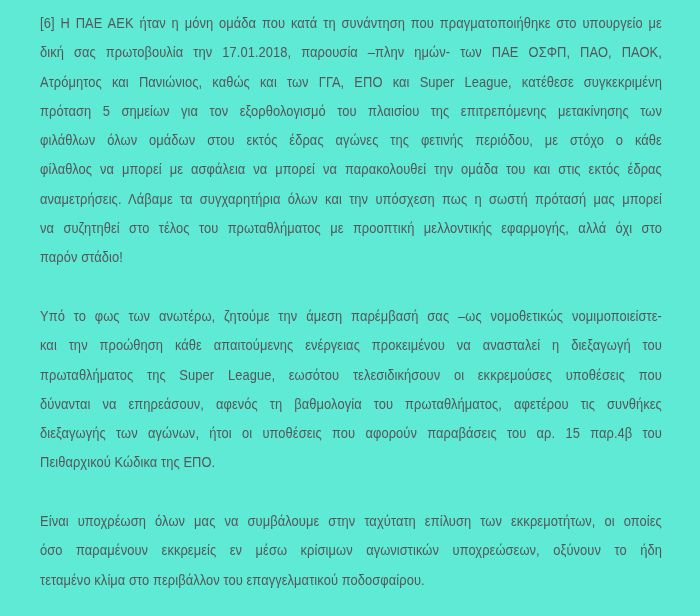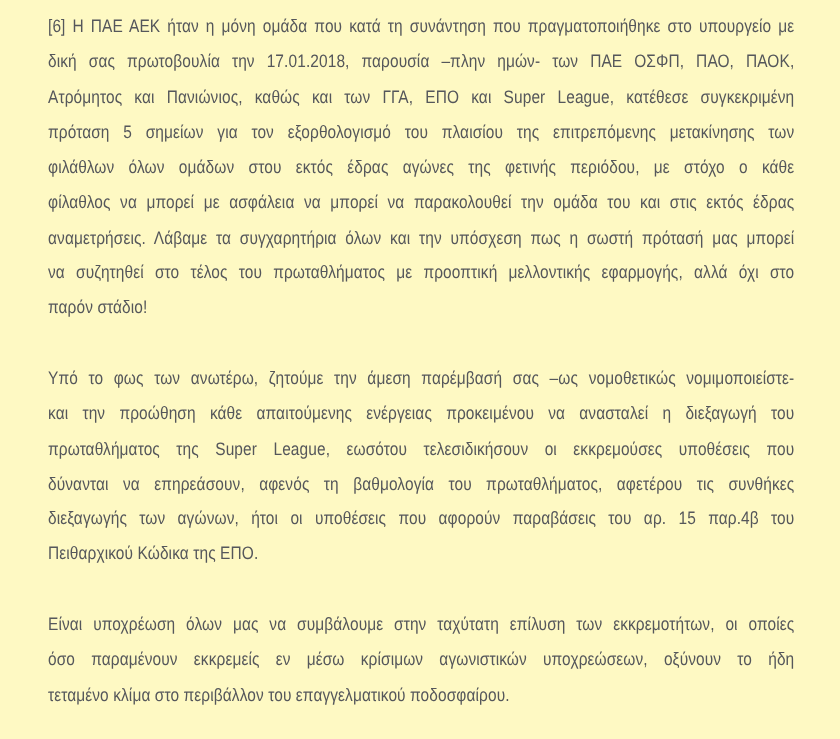--- a/index.html
+++ b/index.html
@@ -11,21 +11,21 @@
     width: 700px;
     height: 616px;
     overflow: hidden;
     font-family: "Liberation Sans", "DejaVu Sans", sans-serif;
   }
   .page {
     box-sizing: border-box;
     width: 700px;
     height: 616px;
     padding: 8px 0 0 40px;
-    background: #fef9c3;
+    background: #5eead4;
   }
   .para {
     margin: 0 0 29.3px 0;
     padding: 0;
   }
   .line {
     width: 724px;
     height: 29.3px;
     line-height: 29.3px;
     font-size: 15px;

